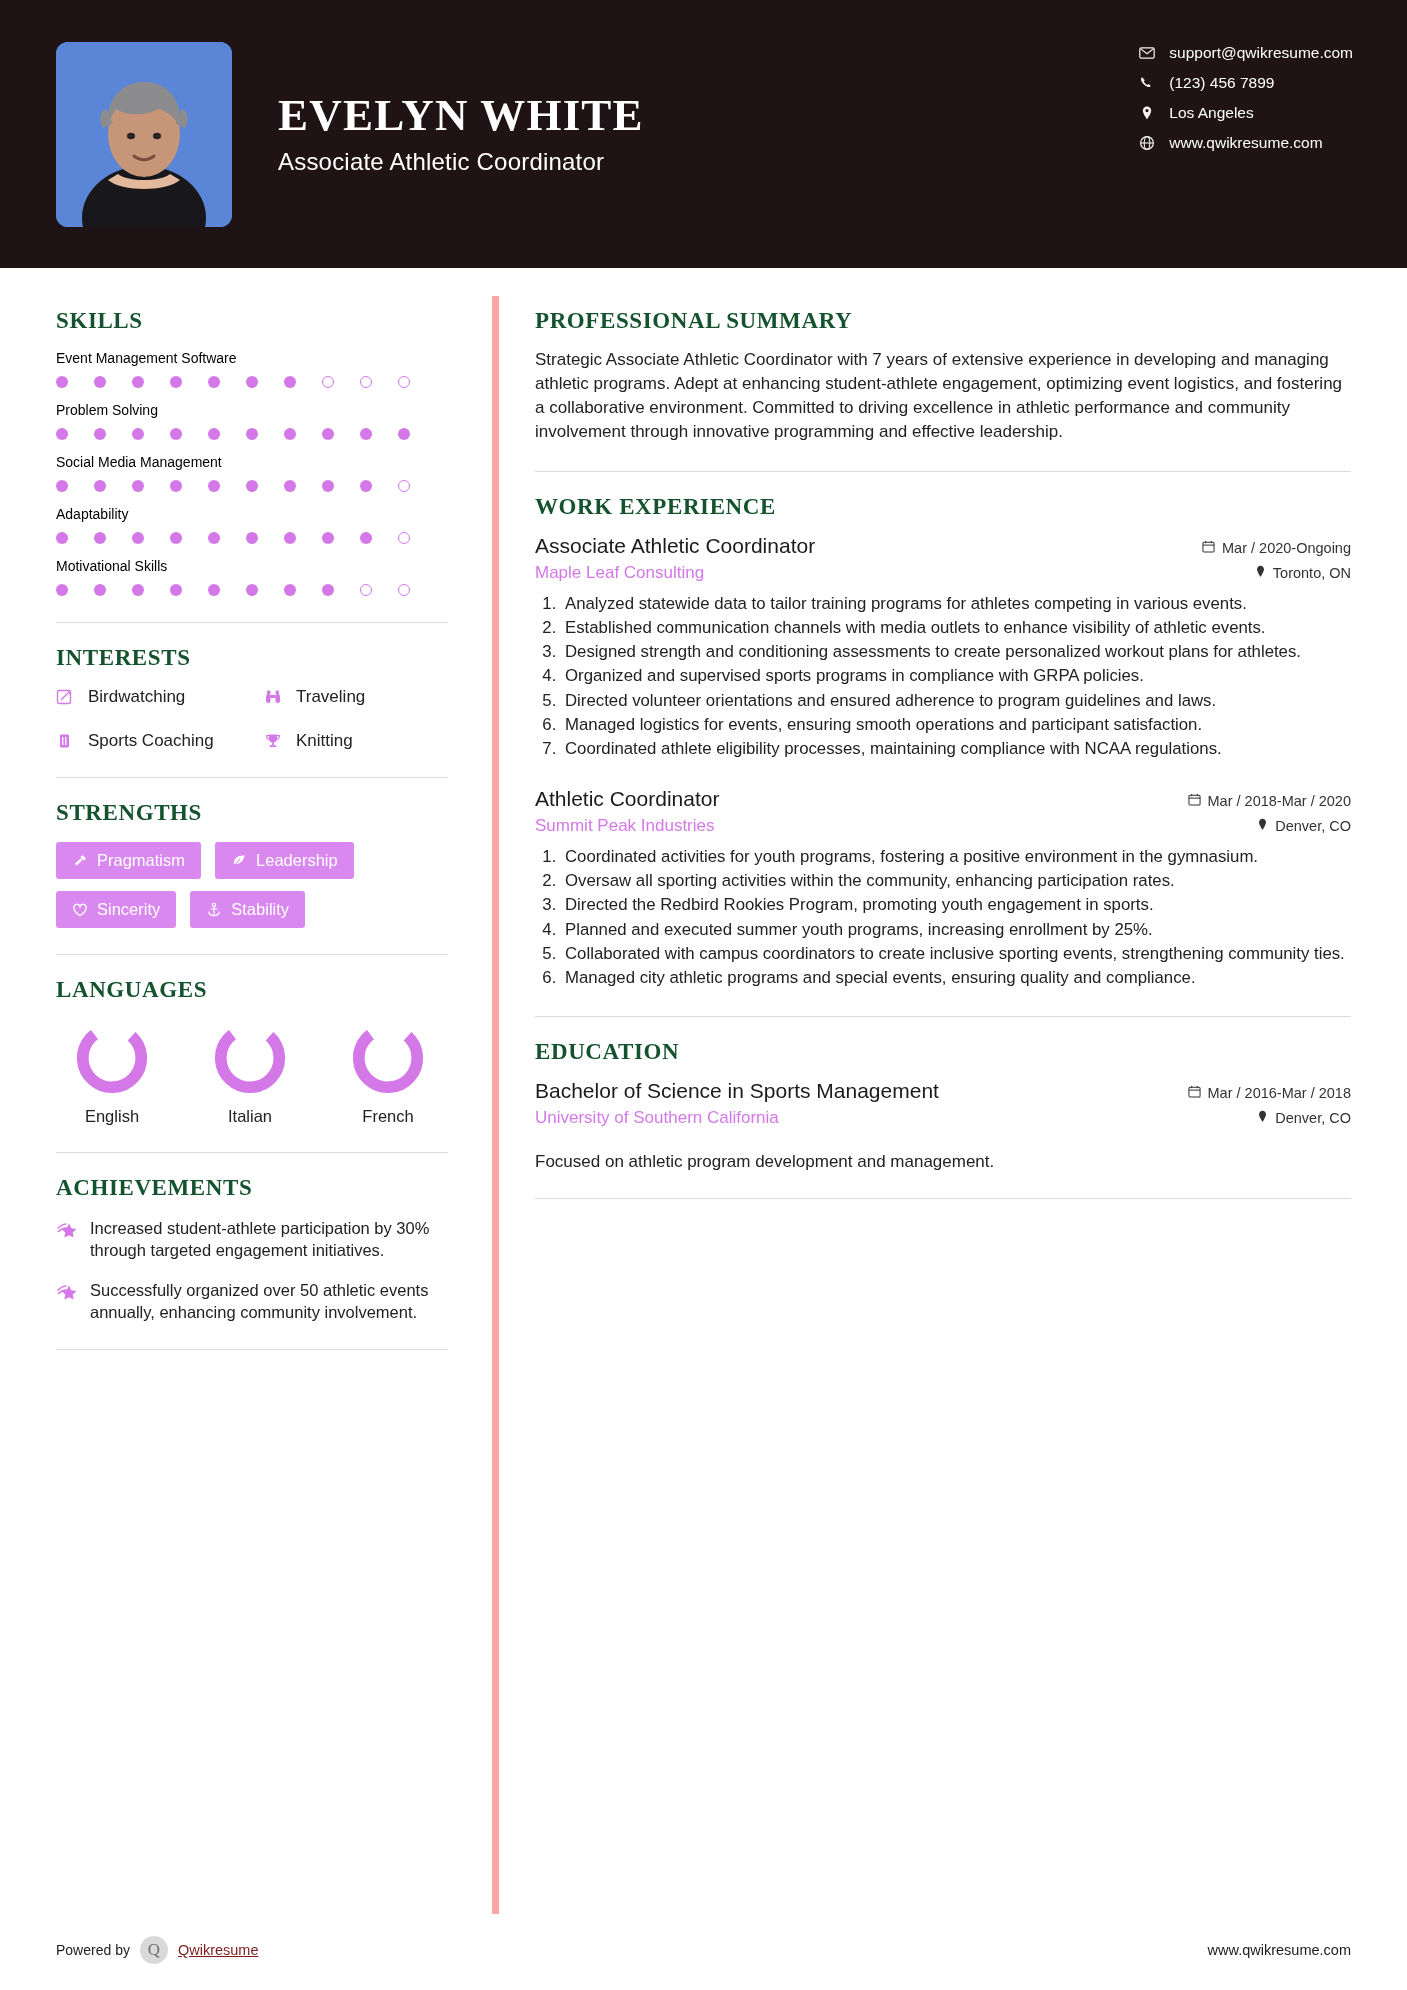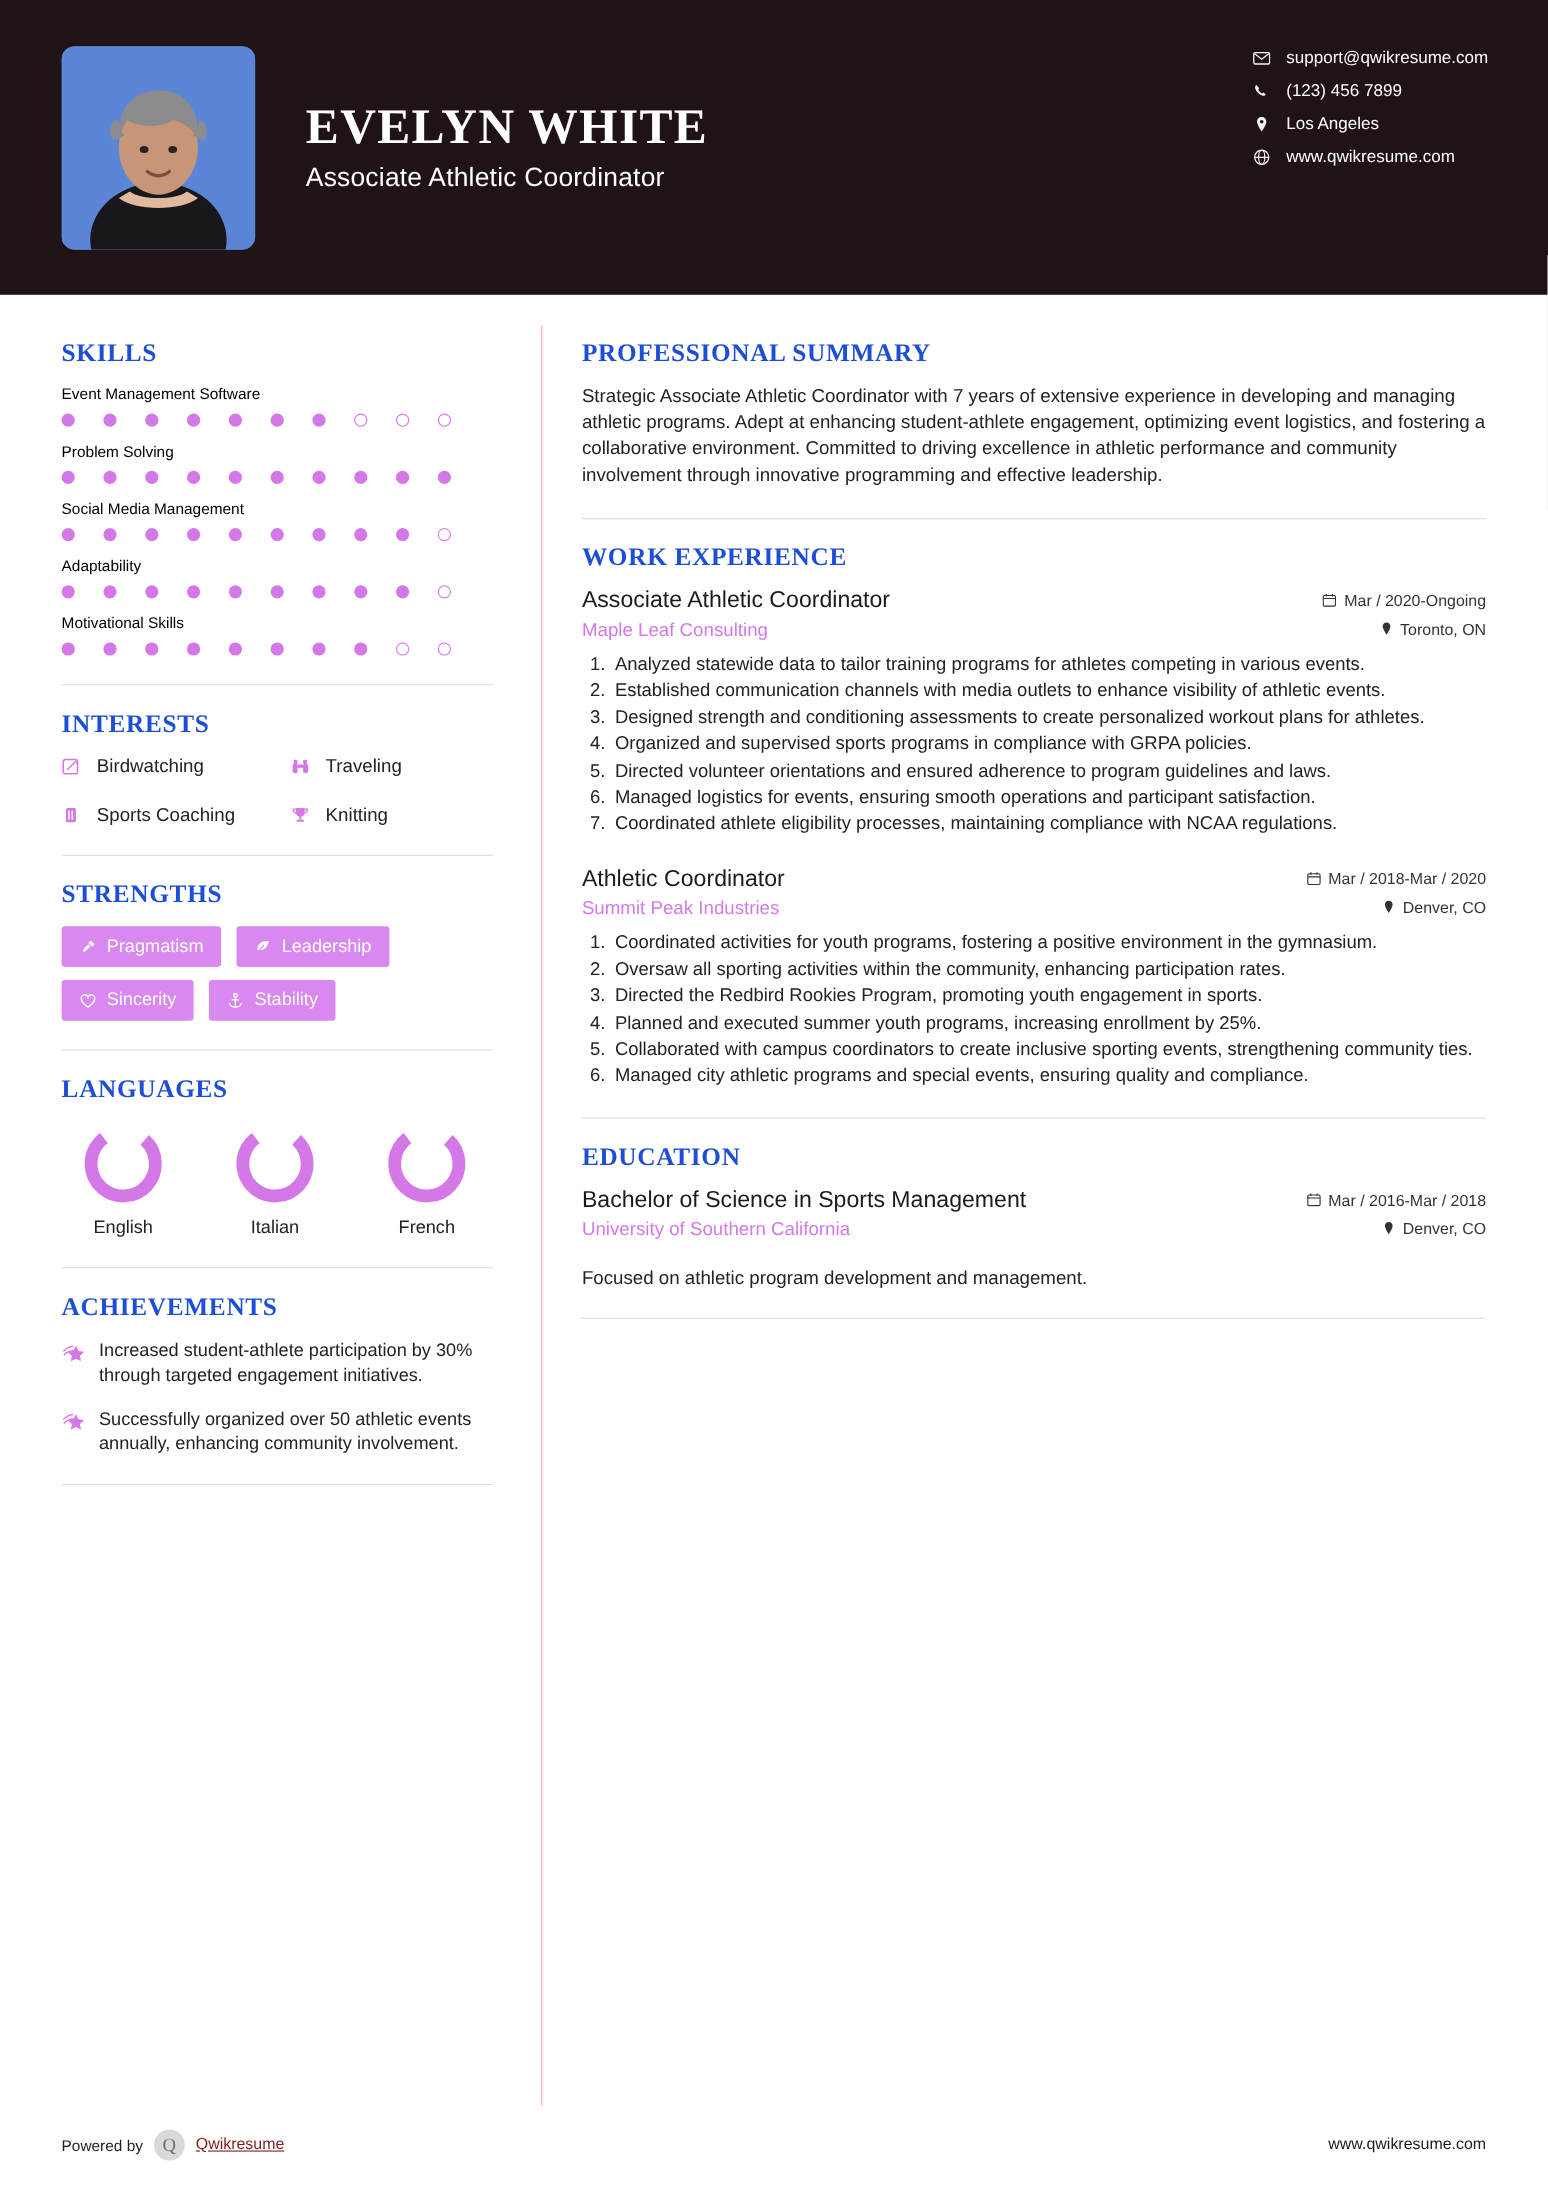--- a/index.html
+++ b/index.html
@@ -84,28 +84,28 @@
     flex: 1 1 auto;
     padding: 28px 0 0 0;
   }
   .left {
     width: 492px;
     padding: 12px 44px 0 56px;
   }
   .right {
     flex: 1;
     padding: 12px 56px 0 36px;
-    border-left: 1px solid #fca5a5;
+    border-left: 7px solid #fca5a5;
   }
   .sec-title {
     font-family: "Liberation Serif", serif;
     font-weight: bold;
     font-size: 23px;
     letter-spacing: .6px;
-    color: #1d4ed8;
+    color: #14532d;
     margin: 0 0 16px 0;
   }
   .right .sec-title { margin-bottom: 14px; }
   .divider {
     height: 1px;
     background: #dcdcdc;
     margin: 26px 0 22px 0;
   }
 
   

